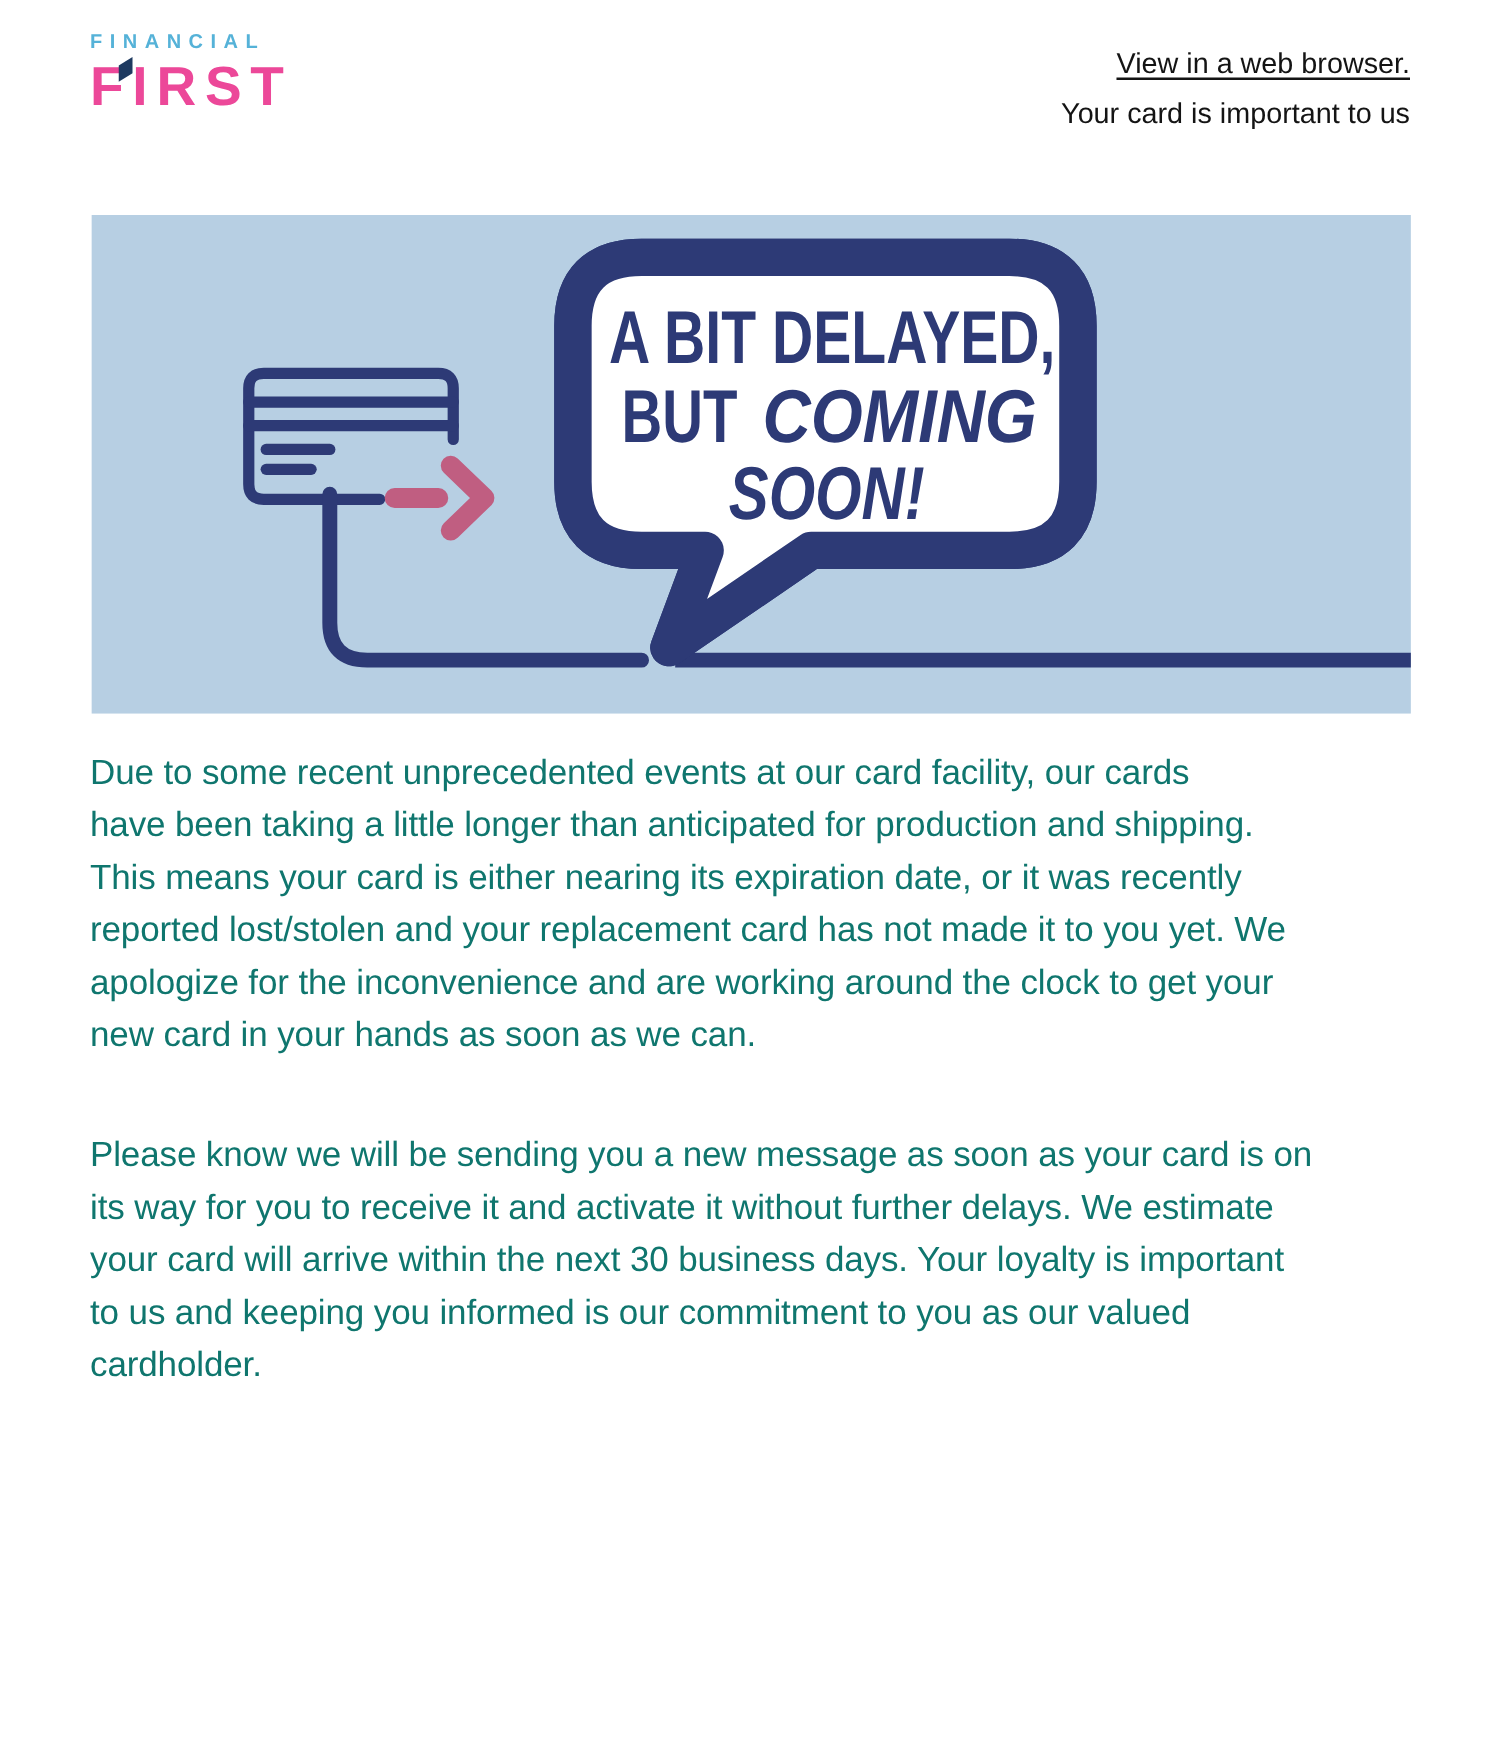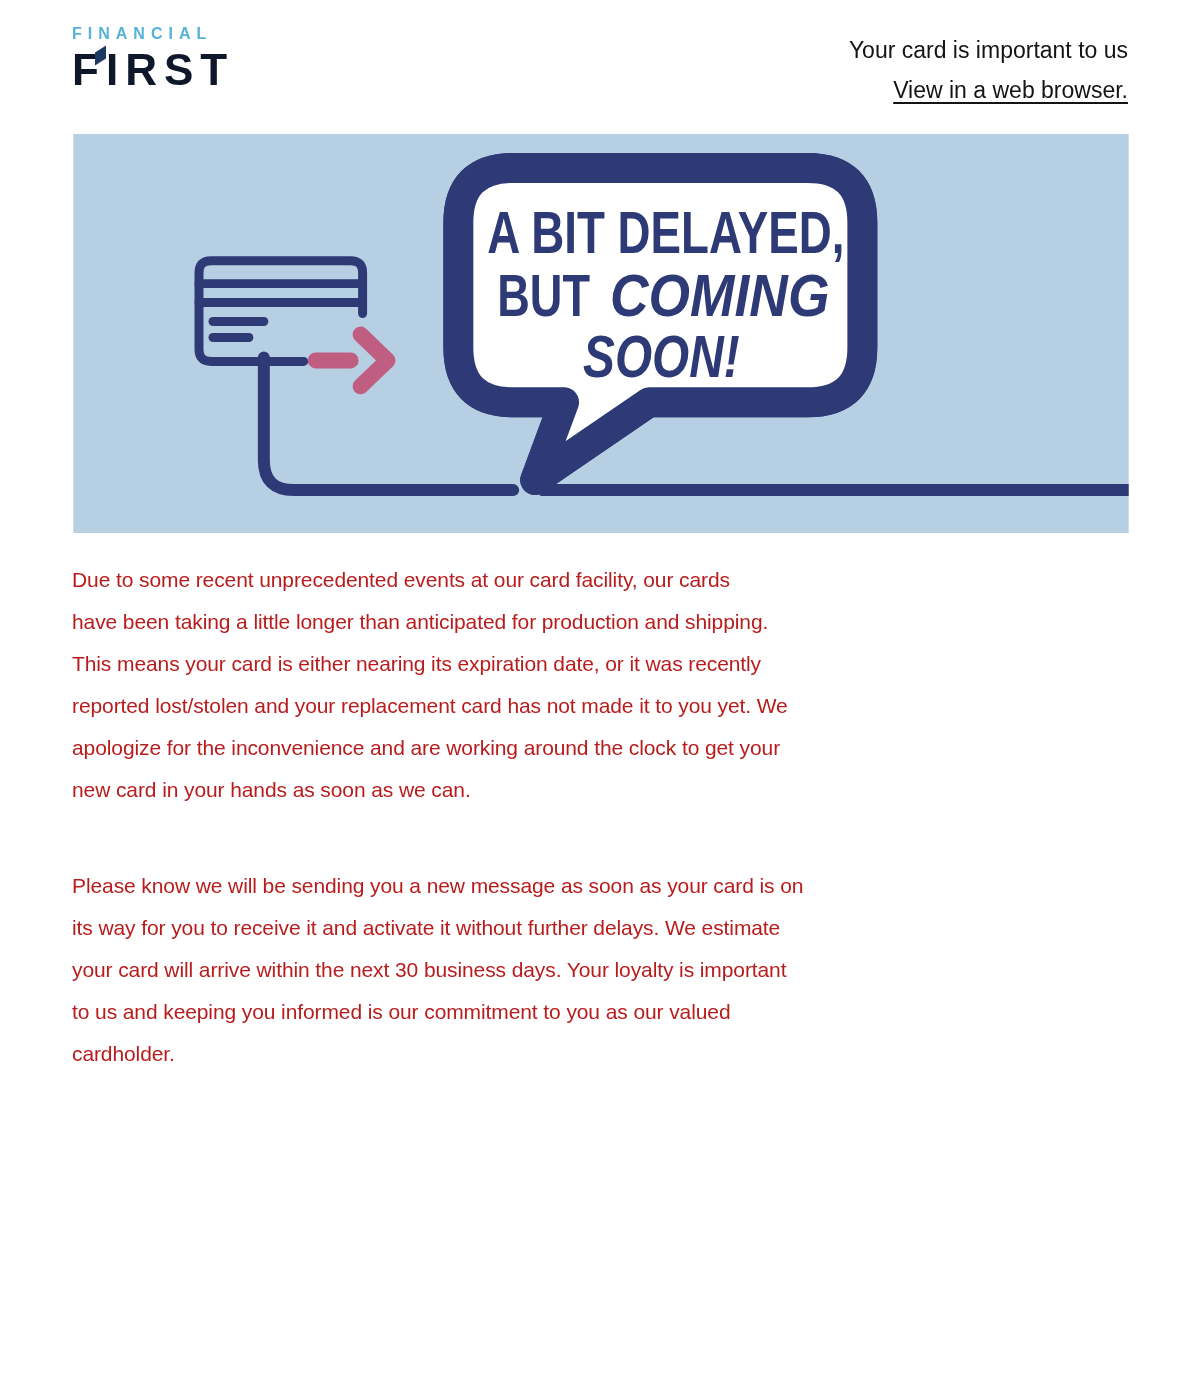--- a/index.html
+++ b/index.html
@@ -13,66 +13,66 @@
 
   
   .header{display:flex;justify-content:space-between;align-items:flex-start;}
   .logo{line-height:1;}
   .logo-top{
     font-size:16px;font-weight:600;letter-spacing:6px;
     color:#55b2d8;display:block;
   }
   .logo-bottom{
     font-size:44px;font-weight:700;letter-spacing:7px;
-    color:#0f172a;display:block;margin-top:6px;
+    color:#ec4899;display:block;margin-top:6px;
   }
   .logo-i{position:relative;display:inline-block;}
   .logo-i::before{
     content:"";position:absolute;left:-11px;top:1px;width:11px;height:13px;
     background:#1e3a60;transform:skewY(-32deg);
   }
   .header-right{text-align:right;font-size:23px;line-height:40px;color:#141414;padding-top:4px;}
   .web-link{color:#141414;text-decoration:underline;text-underline-offset:4px;cursor:pointer;}
 
   
-  .hero{margin-top:24px;width:1058px;height:371px;}
+  .hero{margin-top:62px;width:1058px;height:371px;}
   .hero svg{display:block;}
   .bubble-text{
     font-family:"Liberation Sans", sans-serif;
     font-weight:bold;
     font-size:60px;
   }
 
   
   .headline{
     margin:41px 0 0 0;
     font-size:28px;font-weight:bold;color:#1b1b1b;
     letter-spacing:-0.2px;
   }
   .para{
     margin:54px 0 0 0;
-    font-size:21px;line-height:42px;color:#b91c1c;
+    font-size:28px;line-height:42px;color:#0f766e;
     white-space:pre-line;
     letter-spacing:-0.1px;
   }
   .para strong{font-weight:bold;}
 </style>
 </head>
 <body>
 
 <div class="page">
 
   <div class="header">
     <div class="logo">
       <span class="logo-top">FINANCIAL</span>
       <span class="logo-bottom"><span>F</span><span class="logo-i">I</span><span>RST</span></span>
     </div>
     <div class="header-right">
+      <div><a class="web-link">View in a web browser.</a></div>
       <div>Your card is important to us</div>
-      <div><a class="web-link">View in a web browser.</a></div>
     </div>
   </div>
 
   <div class="hero">
     <svg width="1058" height="399" viewBox="0 0 1058 400">
 
       <rect x="0" y="0" width="1058" height="400" fill="#b7cfe3"></rect>
 
       <g stroke="#2d3a76" fill="none" stroke-linecap="round" stroke-linejoin="round">
         <path d="M290 180 V139 Q290 127 278 127 H138 Q126 127 126 139 V216 Q126 228 138 228 H231" stroke-width="9"></path>

